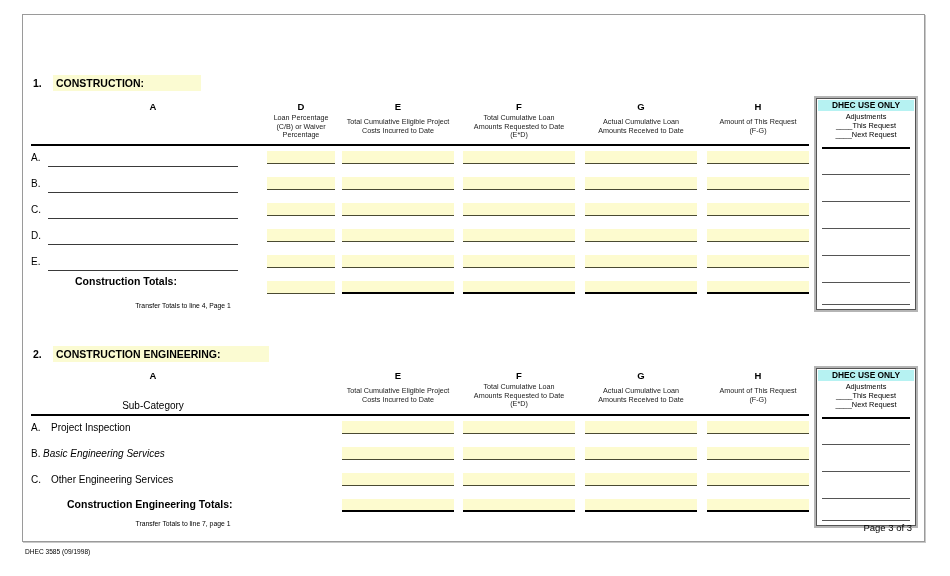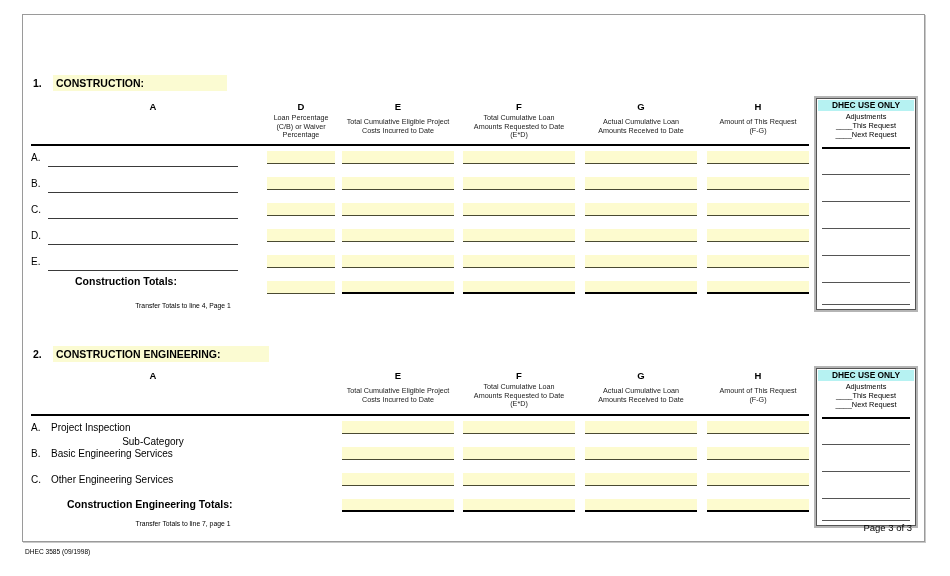--- a/index.html
+++ b/index.html
@@ -154,21 +154,21 @@
     font-size: 6.6px;
   }
 </style>
 </head>
 <body>
 
 <div id="page">
 
 
   <div class="section-num" style="left:10px; top:62px;">1.</div>
-  <div class="section-title" style="left:30px; top:60px; width:174px;">CONSTRUCTION:</div>
+  <div class="section-title" style="left:30px; top:60px; width:148px;">CONSTRUCTION:</div>
 
   <div class="col-letter" style="left:50px; top:86px; width:160px;">A</div>
   <div class="col-letter" style="left:244px; top:86px; width:68px;">D</div>
   <div class="col-letter" style="left:319px; top:86px; width:112px;">E</div>
   <div class="col-letter" style="left:440px; top:86px; width:112px;">F</div>
   <div class="col-letter" style="left:562px; top:86px; width:112px;">G</div>
   <div class="col-letter" style="left:684px; top:86px; width:102px;">H</div>
 
   <div class="col-desc" style="left:240px; top:99px; width:76px; white-space:pre-line;">Loan Percentage
 (C/B) or Waiver
@@ -261,33 +261,33 @@
   <div class="col-desc" style="left:315px; top:372px; width:120px; white-space:pre-line;">Total Cumulative Eligible Project
 Costs Incurred to Date</div>
   <div class="col-desc" style="left:436px; top:368px; width:120px; white-space:pre-line;">Total Cumulative Loan
 Amounts Requested to Date
 (E*D)</div>
   <div class="col-desc" style="left:558px; top:372px; width:120px; white-space:pre-line;">Actual Cumulative Loan
 Amounts Received to Date</div>
   <div class="col-desc" style="left:680px; top:372px; width:110px; white-space:pre-line;">Amount of This Request
 (F-G)</div>
 
-  <div class="col-a-label" style="left:20px; top:385px; width:220px;margin-top:36px;">Sub-Category</div>
+  <div class="col-a-label" style="left:20px; top:385px; width:220px;">Sub-Category</div>
 
   <div class="rule-thick" style="left:8px; top:399px; width:778px;"></div>
 
   <div class="row-letter" style="left:8px; top:407px;">A.</div>
   <div class="row-text" style="left:28px; top:407px;">Project Inspection</div>
   <div class="field" style="left:319px; top:406px; width:112px;"></div>
   <div class="field" style="left:440px; top:406px; width:112px;"></div>
   <div class="field" style="left:562px; top:406px; width:112px;"></div>
   <div class="field" style="left:684px; top:406px; width:102px;"></div>
 
   <div class="row-letter" style="left:8px; top:433px;">B.</div>
-  <div class="row-text" style="left:28px; top:433px;">Basic Engineering Services</div>
+  <div class="row-text" style="left:20px; top:433px;font-style:italic;">Basic Engineering Services</div>
   <div class="field" style="left:319px; top:432px; width:112px;"></div>
   <div class="field" style="left:440px; top:432px; width:112px;"></div>
   <div class="field" style="left:562px; top:432px; width:112px;"></div>
   <div class="field" style="left:684px; top:432px; width:102px;"></div>
 
   <div class="row-letter" style="left:8px; top:459px;">C.</div>
   <div class="row-text" style="left:28px; top:459px;">Other Engineering Services</div>
   <div class="field" style="left:319px; top:458px; width:112px;"></div>
   <div class="field" style="left:440px; top:458px; width:112px;"></div>
   <div class="field" style="left:562px; top:458px; width:112px;"></div>

